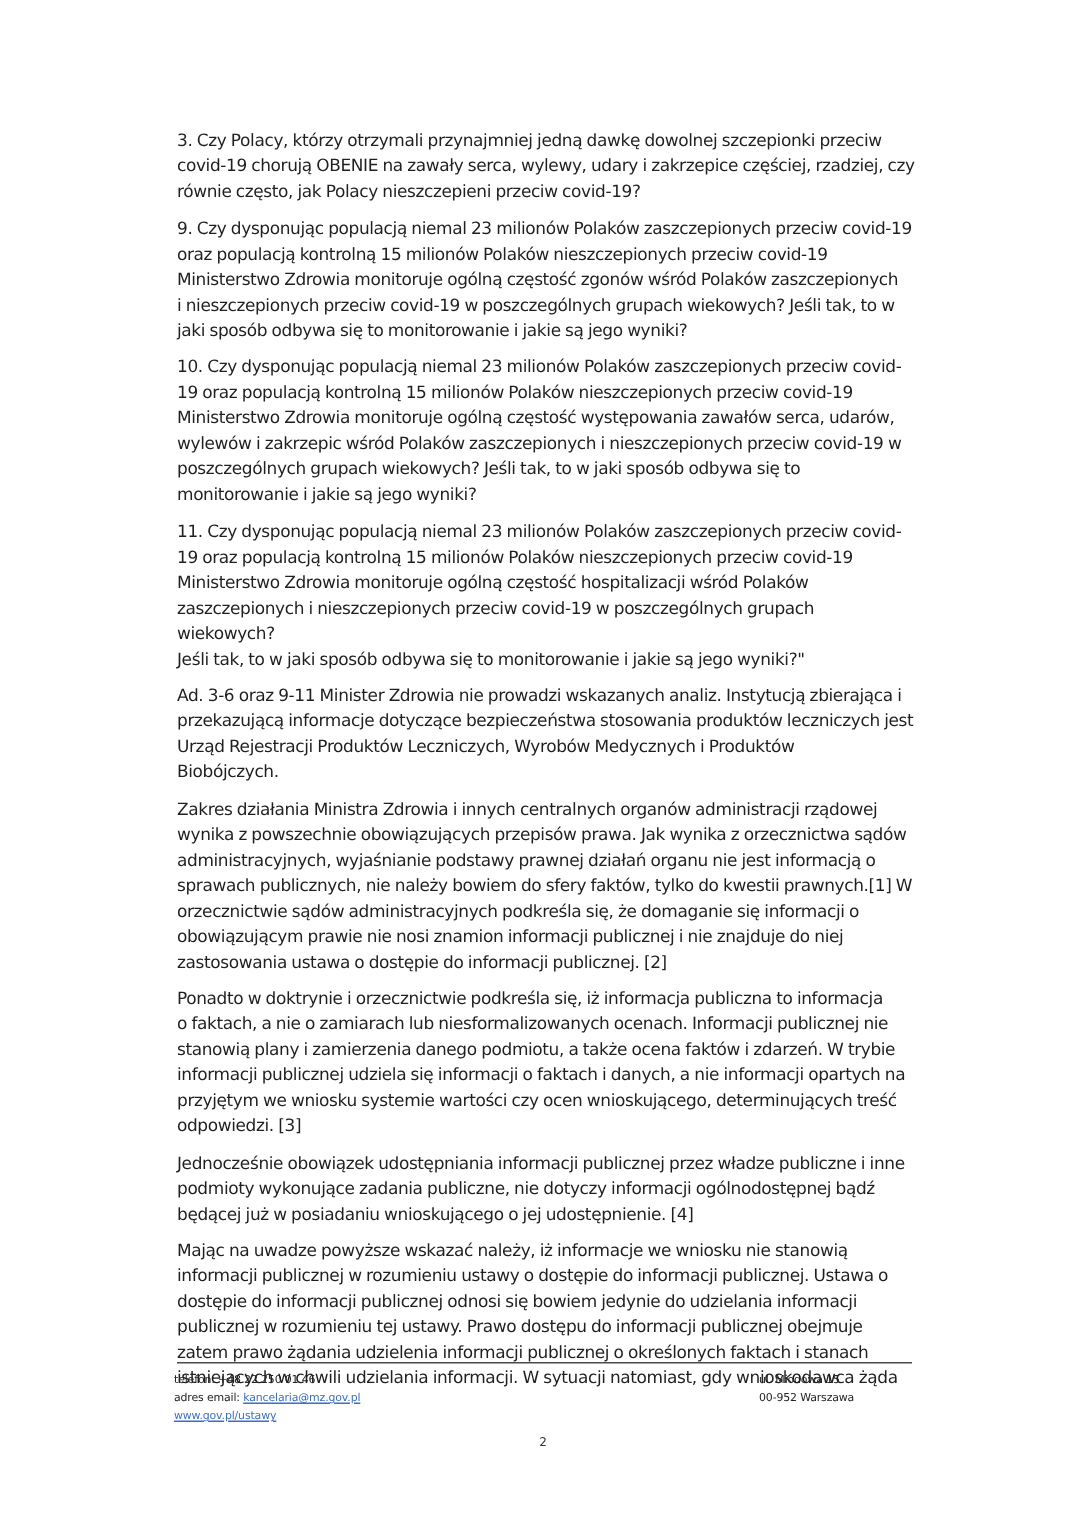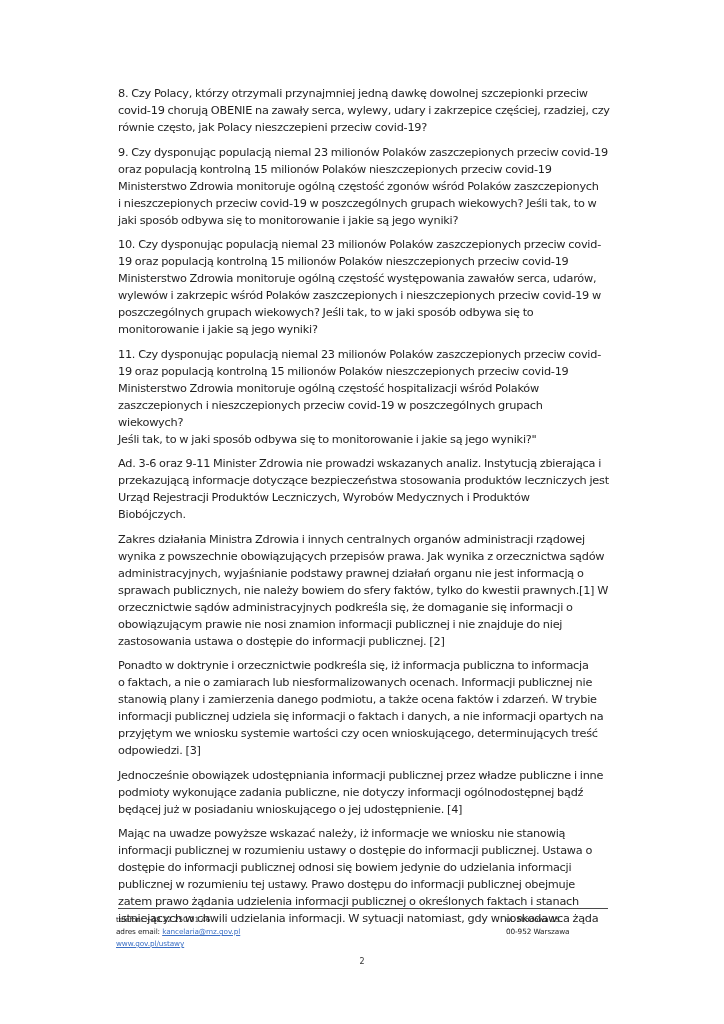--- a/index.html
+++ b/index.html
@@ -68,21 +68,21 @@
       top: 957px;
       text-align: center;
       font-size: 8px;
       color: #333;
     }
   </style>
 </head>
 <body>
 
 <div class="page">
-  <p class="para">8. Czy Polacy, którzy otrzymali przynajmniej jedną dawkę dowolnej szczepionki przeciw
+  <p class="para">3. Czy Polacy, którzy otrzymali przynajmniej jedną dawkę dowolnej szczepionki przeciw
 covid-19 chorują OBENIE na zawały serca, wylewy, udary i zakrzepice częściej, rzadziej, czy
 równie często, jak Polacy nieszczepieni przeciw covid-19?</p>
   <p class="para">9. Czy dysponując populacją niemal 23 milionów Polaków zaszczepionych przeciw covid-19
 oraz populacją kontrolną 15 milionów Polaków nieszczepionych przeciw covid-19
 Ministerstwo Zdrowia monitoruje ogólną częstość zgonów wśród Polaków zaszczepionych
 i nieszczepionych przeciw covid-19 w poszczególnych grupach wiekowych? Jeśli tak, to w
 jaki sposób odbywa się to monitorowanie i jakie są jego wyniki?</p>
   <p class="para">10. Czy dysponując populacją niemal 23 milionów Polaków zaszczepionych przeciw covid-
 19 oraz populacją kontrolną 15 milionów Polaków nieszczepionych przeciw covid-19
 Ministerstwo Zdrowia monitoruje ogólną częstość występowania zawałów serca, udarów,

